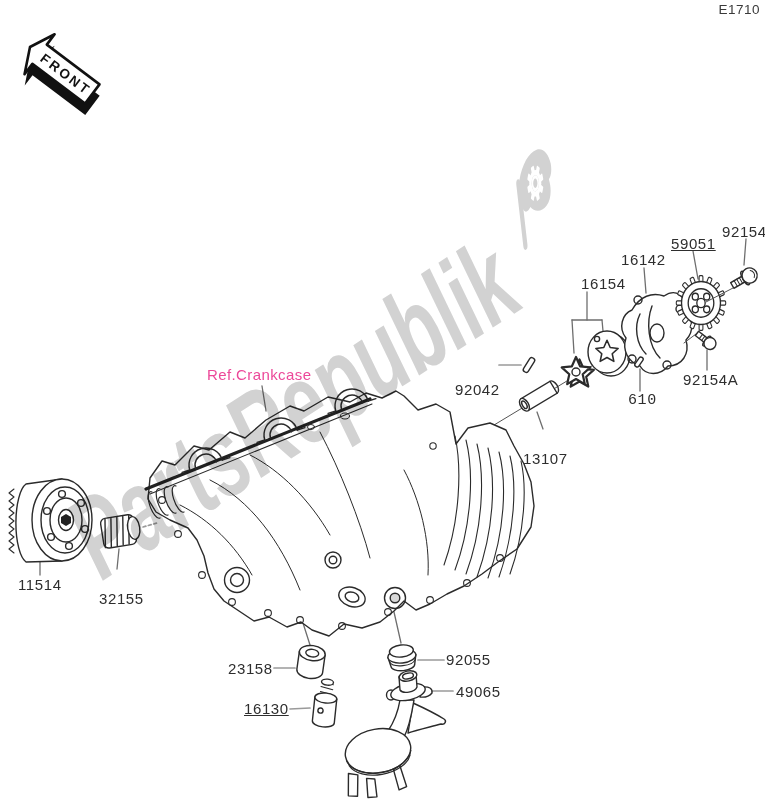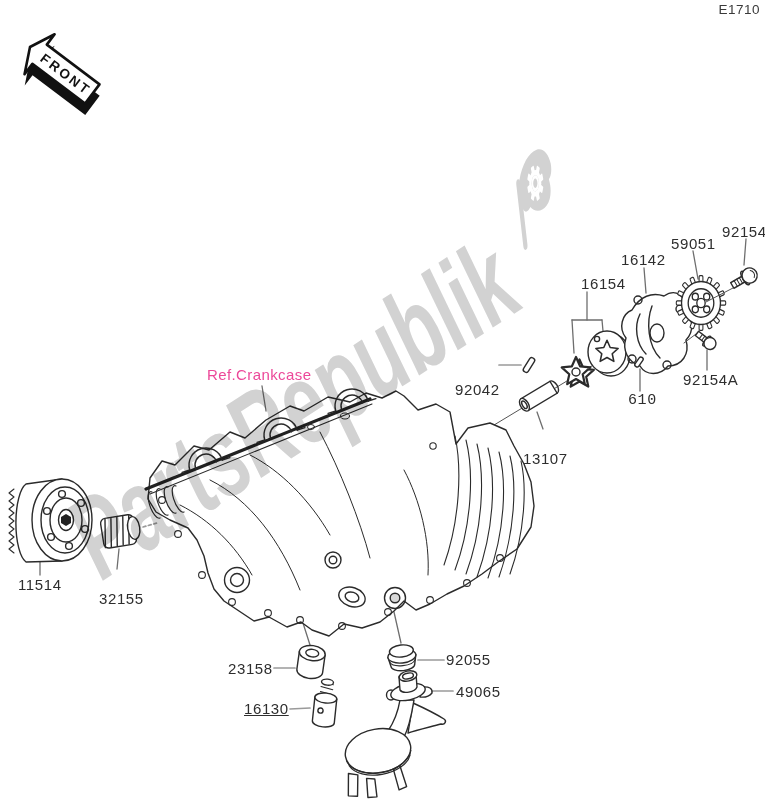--- a/index.html
+++ b/index.html
@@ -354,17 +354,17 @@
       <div class="callout" style="left: 99px; top: 570px; margin-top: 20px;">32155</div>
       <div class="callout" style="left: 228px; top: 660px;">23158</div>
       <div class="callout" style="left: 244px; top: 700px; text-decoration: underline;">16130</div>
       <div class="callout" style="left: 446px; top: 651px;">92055</div>
       <div class="callout" style="left: 456px; top: 683px;">49065</div>
       <div class="callout" style="left: 455px; top: 358px; margin-top: 23px;">92042</div>
       <div class="callout" style="left: 523px; top: 450px; text-align: right;">13107</div>
       <div class="callout" style="left: 628px; top: 392px; font-family: Liberation Mono, monospace;">610</div>
       <div class="callout" style="left: 581px; top: 275px;">16154</div>
       <div class="callout" style="left: 621px; top: 251px;">16142</div>
-      <div class="callout" style="left: 671px; top: 235px;">59051</div>
+      <div class="callout" style="left: 671px; top: 235px; text-decoration: underline;">59051</div>
       <div class="callout" style="left: 722px; top: 223px;">92154</div>
       <div class="callout" style="left: 683px; top: 371px;">92154A</div>
     </div>
 </div>
 
 </body></html>

